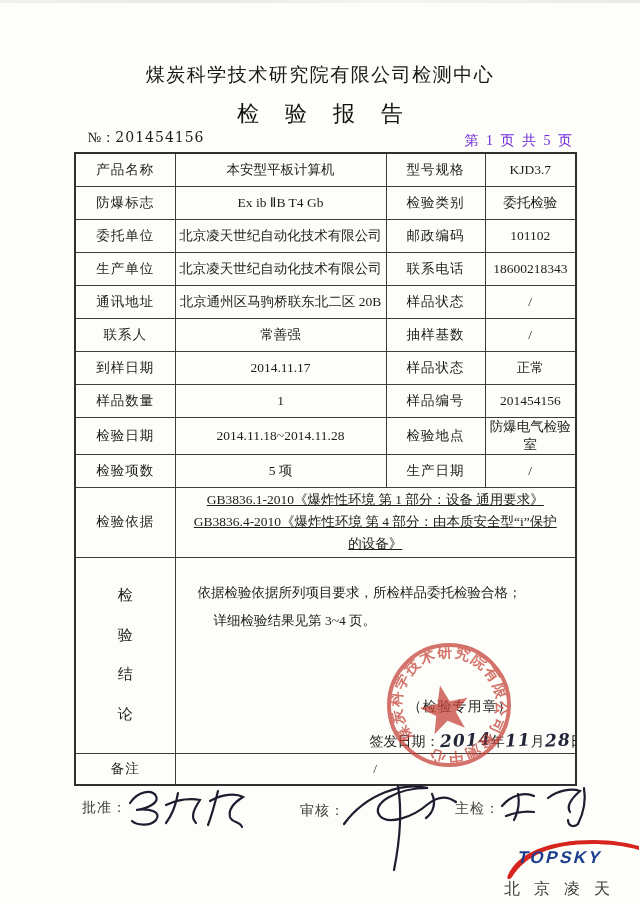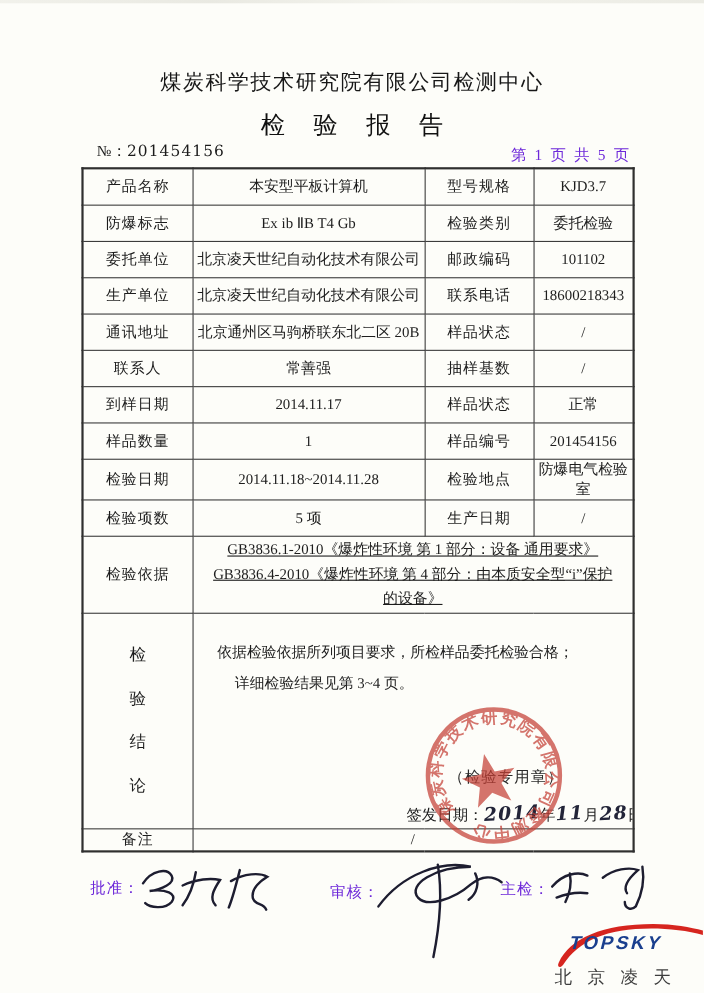--- a/index.html
+++ b/index.html
@@ -37,24 +37,24 @@
   td.concl-label{vertical-align:middle;}
   .vlabel{display:flex;flex-direction:column;justify-content:space-evenly;
     align-items:center;height:180px;font-size:15px;}
   td.concl-cell{position:relative;text-align:left;vertical-align:top;}
   .concl-line1{position:absolute;top:26px;left:22px;font-size:13.5px;white-space:nowrap;}
   .concl-line2{position:absolute;top:54px;left:22px;font-size:13.5px;white-space:nowrap;margin-left:16px;}
   .seal-note{position:absolute;top:140px;left:232px;font-size:14px;letter-spacing:1px;color:#2a2a2a;}
   .issue-line{position:absolute;top:172px;left:194px;font-size:14px;color:#1c1c1c;white-space:nowrap;}
   .hand-num{font-family:"DejaVu Serif",serif;font-style:italic;font-weight:bold;
     font-size:17px;color:#222438;display:inline-block;transform:rotate(-3deg);letter-spacing:1px;}
-  tr.remark-row{height:21px;}
+  tr.remark-row{height:32px;}
 
   .stamp{position:absolute;left:367px;top:623px;width:164px;height:164px;pointer-events:none;}
-  .sig-label{position:absolute;font-size:14px;letter-spacing:1px;color:#6d28d9;}
+  .sig-label{position:absolute;font-size:14px;letter-spacing:1px;color:#404040;}
   .sig{position:absolute;}
   .logo{position:absolute;left:496px;top:835px;width:144px;height:68px;}
   .logo-swoosh{position:absolute;left:0;top:2px;width:144px;height:44px;}
   .logo-brand{position:absolute;top:13px;left:22px;font-size:17px;font-weight:bold;
     letter-spacing:2.5px;color:#1a3f8e;transform:skewX(-14deg);
     font-family:"Liberation Sans",sans-serif;}
   .logo-company{position:absolute;top:44px;left:8px;font-size:16px;font-weight:normal;
     letter-spacing:14px;color:#3d3d3d;white-space:nowrap;
     font-family:"Liberation Sans",sans-serif;}
 </style>

